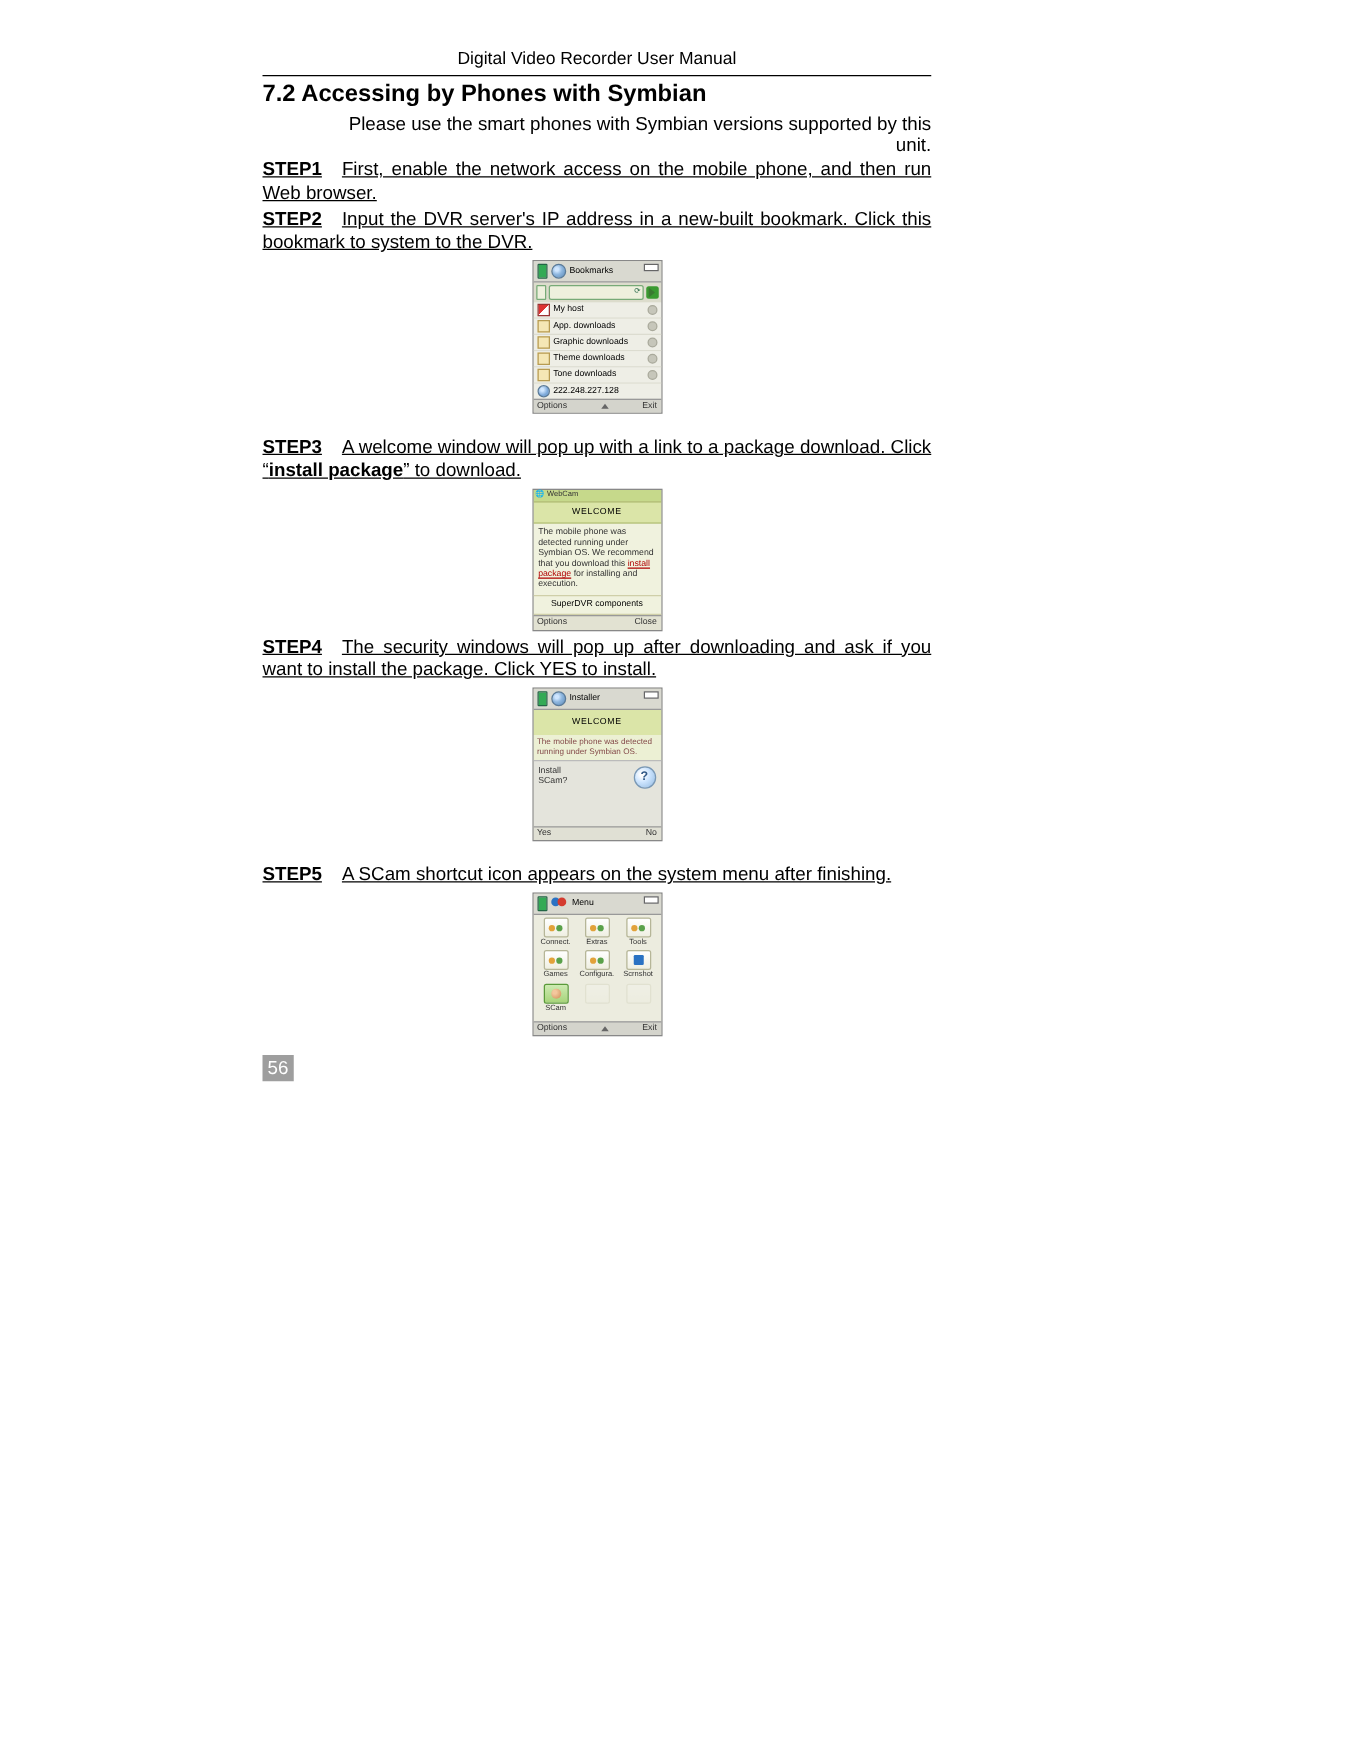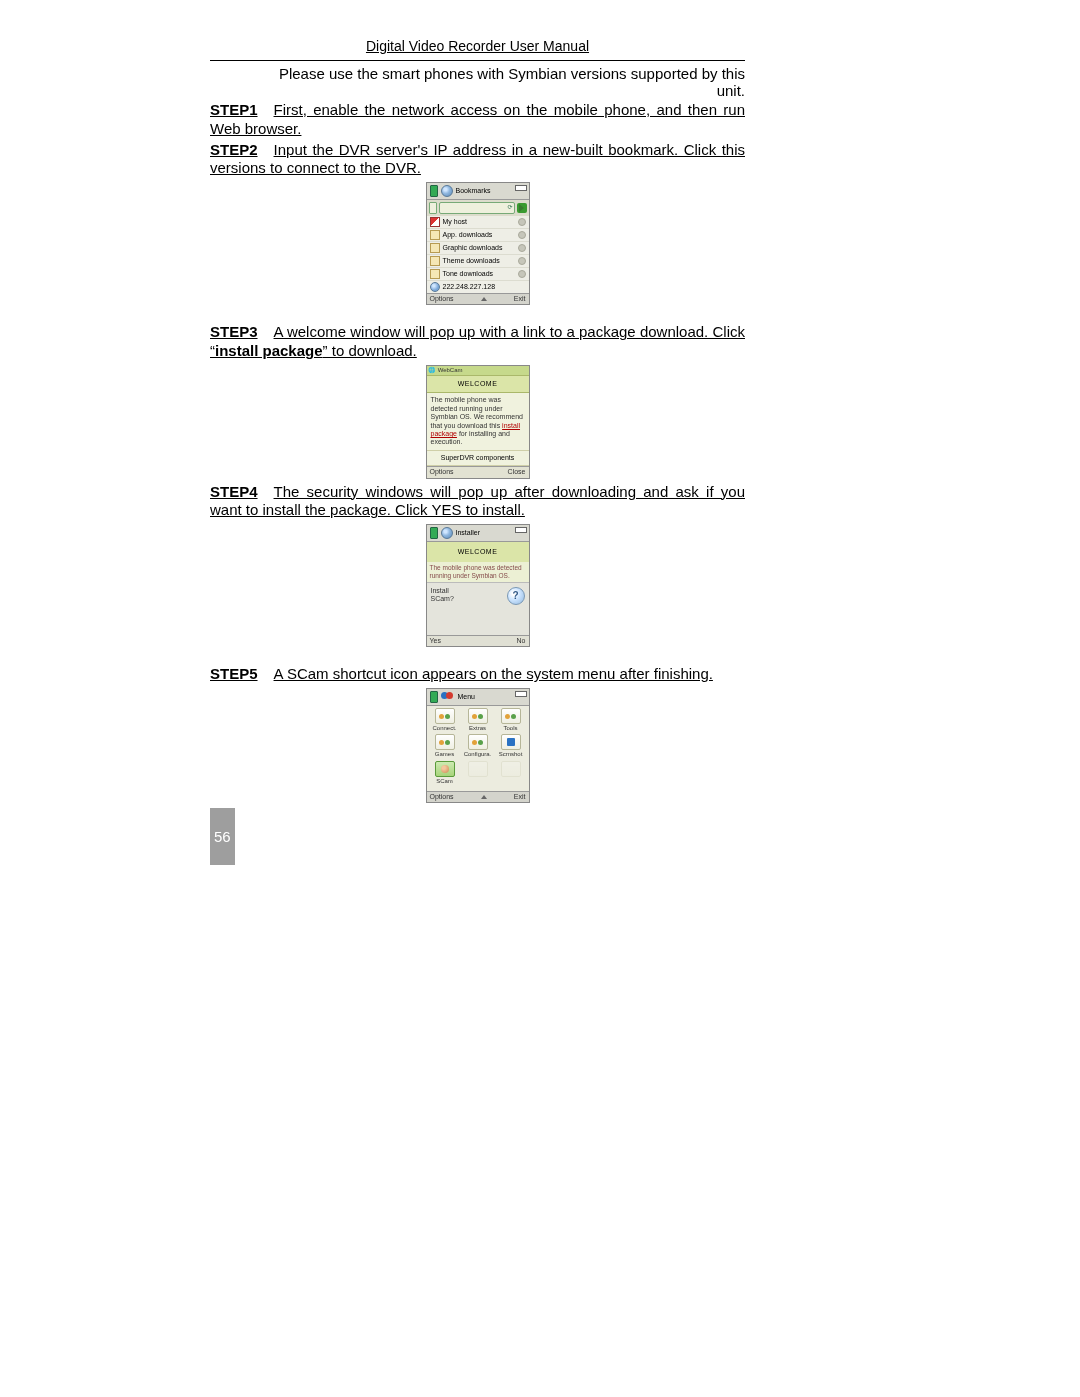--- a/index.html
+++ b/index.html
@@ -20,21 +20,20 @@
   }
   .content {
     margin-left: 210px;
     margin-right: 335px;
   }
   .header-line {
     text-align: center;
     font-size: 14px;
     color: #000;
     padding-bottom: 6px;
-    text-decoration: underline;
   }
   hr.hdr {
     border: none;
     border-top: 1px solid #000;
     margin: 0 0 4px 0;
   }
   .section-title {
     font-size: 19px;
     font-weight: bold;
     margin: 4px 0 4px 0;
@@ -241,40 +240,41 @@
     background:radial-gradient(circle at 35% 35%, #f3c79d 20%, #cc8a52 100%);
   }
   
   .page-num {
     position:absolute;
     left:210px;
     bottom:532px;
     background:#9e9e9e;
     color:#fff;
     font-size:15px;
-    padding:20px 4px;
+    padding:2px 4px;
   }
 </style>
 </head>
 <body>
 
 <div class="page">
   <div class="content">
     <div class="header-line">Digital Video Recorder User Manual</div>
     <hr class="hdr">
 
+    <div class="section-title">7.2  Accessing by Phones with Symbian</div>
 
     <div class="intro">Please use the smart phones with Symbian versions supported by this unit.</div>
 
     <div class="step-block">
       <span class="step-label">STEP1</span><span class="step-gap"></span><span>First, enable the network access on the mobile phone, and then run Web browser.</span>
     </div>
 
     <div class="step-block">
-      <span class="step-label">STEP2</span><span class="step-gap"></span><span>Input the DVR server's IP address in a new-built bookmark. Click this versions to connect to the DVR.</span>
+      <span class="step-label">STEP2</span><span class="step-gap"></span><span>Input the DVR server's IP address in a new-built bookmark. Click this bookmark to system to the DVR.</span>
     </div>
 
     <div class="fig-holder">
       <div class="phone fig1">
         <div class="titlebar">
           <span class="sig"></span>
           <span class="globe"></span>
           <span>Bookmarks</span>
           <span class="batt"></span>
         </div>

